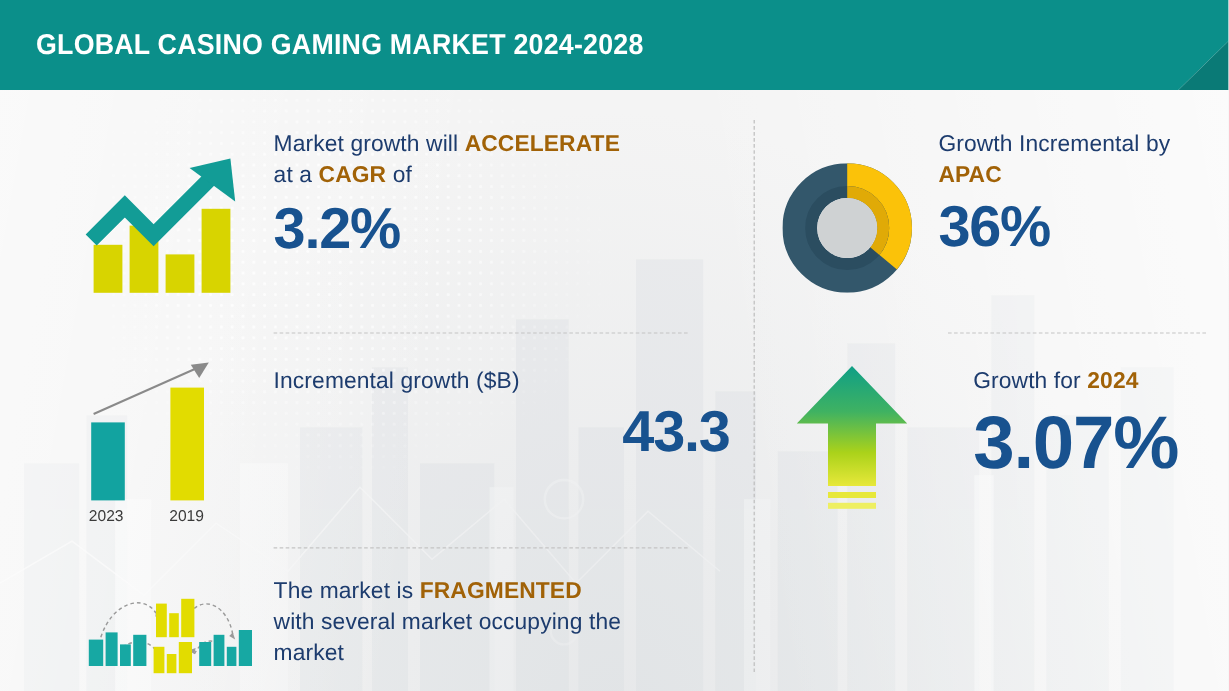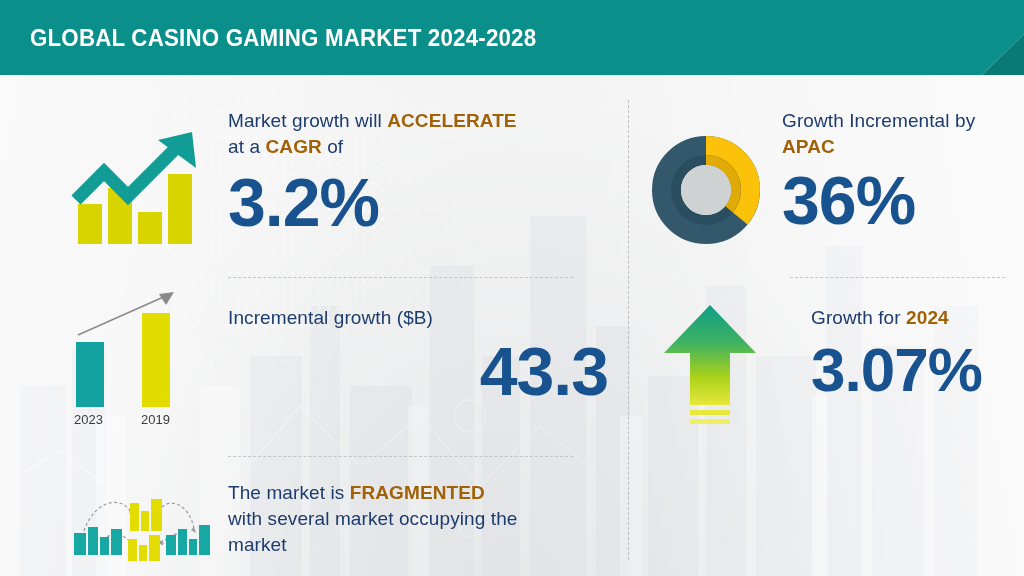--- a/index.html
+++ b/index.html
@@ -93,40 +93,40 @@
     letter-spacing:.1px;
   }
   .lead b{ font-weight:bold; color:#a16207; }
 
   .bignum{
     color:#18528f;
     font-weight:bold;
     letter-spacing:-1px;
     line-height:1;
   }
-  .bignum-xl{ font-size:68px; }
+  .bignum-xl{ font-size:48px; }
   .bignum-lg{ font-size:62px; }
 
   
   #blk-cagr      { left:228px; top:108px; width:380px; }
   #blk-inc       { left:228px; top:305px; width:380px; }
   #blk-frag      { left:228px; top:480px; width:390px; }
   #blk-apac      { left:782px; top:108px; width:240px; }
   #blk-growth24  { left:811px; top:305px; width:240px; }
 
   .num-cagr  { margin-top:8px; }
   .num-inc   { margin-top:6px;text-align:right; }
   .num-apac  { margin-top:6px; }
   .num-g24   { margin-top:8px; }
 
   
   #icon-growth-chart{ position:absolute; left:66px; top:126px; width:140px; height:126px; z-index:4; }
 
   
-  #icon-bars{ position:absolute; left:56px; top:285px; width:150px; height:160px; z-index:4; }
+  #icon-bars{ position:absolute; left:56px; top:295px; width:150px; height:160px; z-index:4; }
   .bar-label{
     position:absolute; font-size:13px; color:#3b3b3b; font-weight:400;
   }
   .bar-label-1{ left:18px; top:127px; }
   .bar-label-2{ left:85px; top:127px; }
 
   
   #icon-buildings{ position:absolute; left:58px; top:485px; width:155px; height:80px; z-index:4; }
 
   

